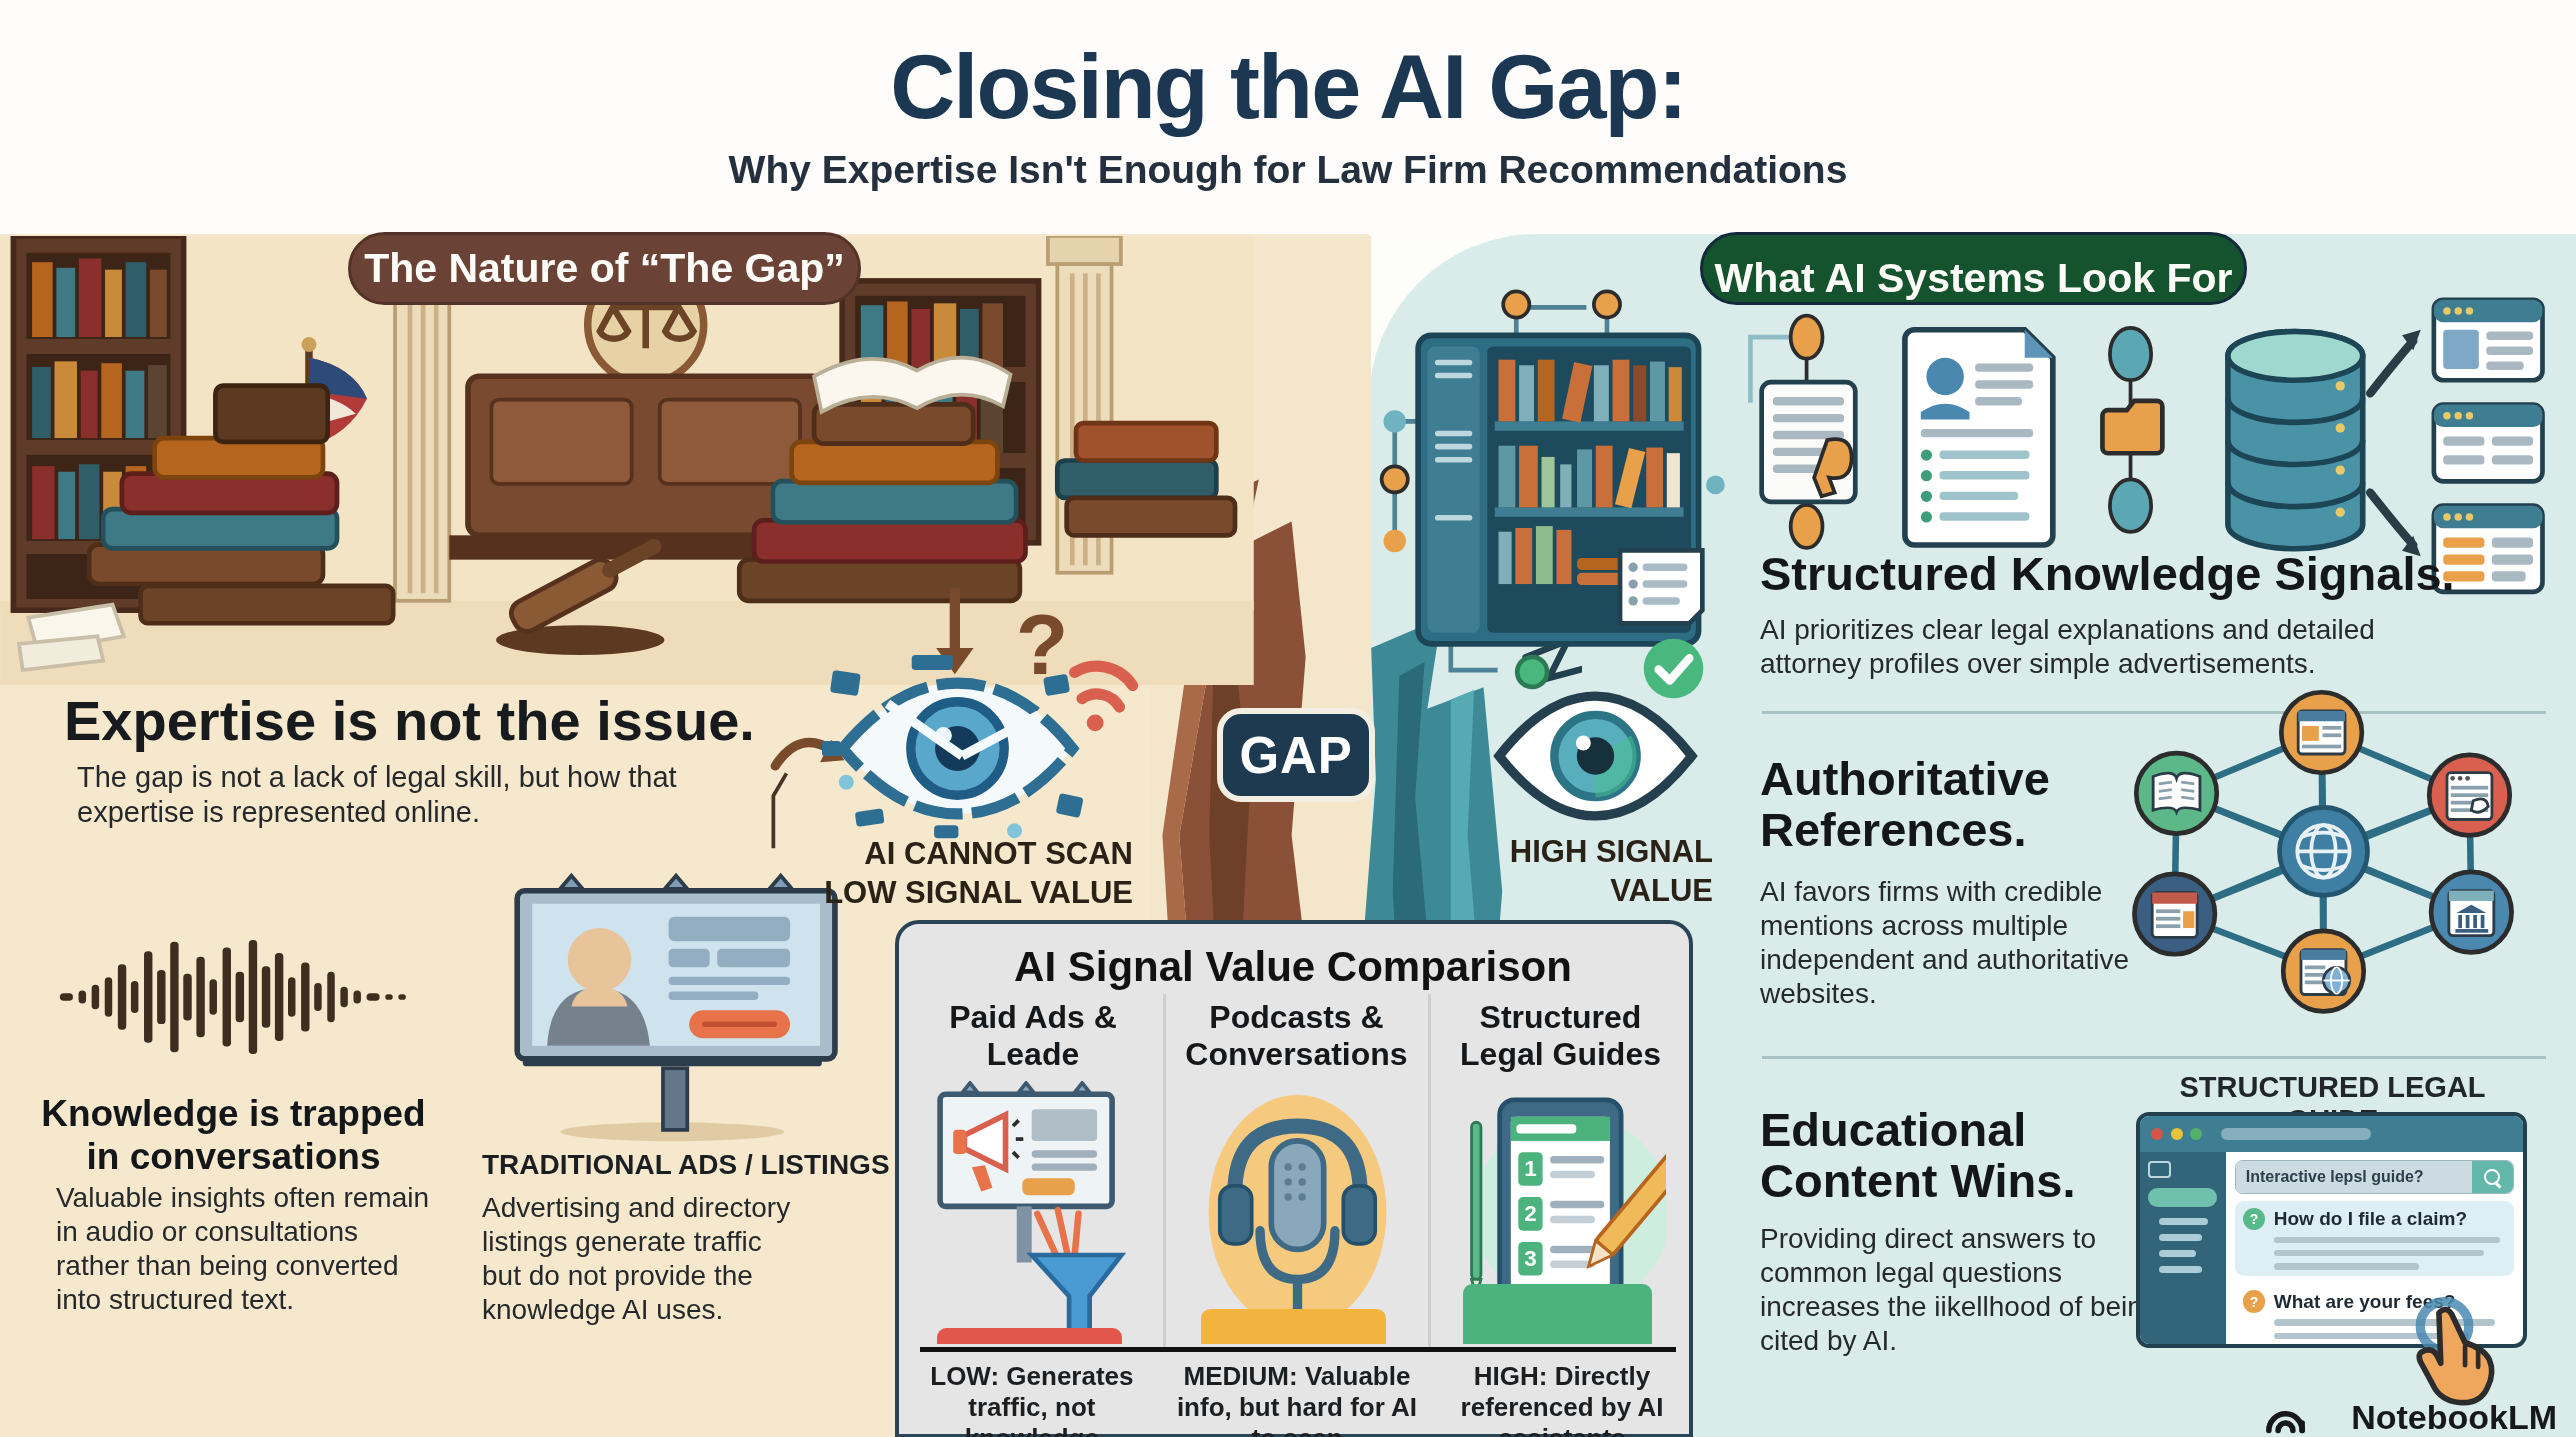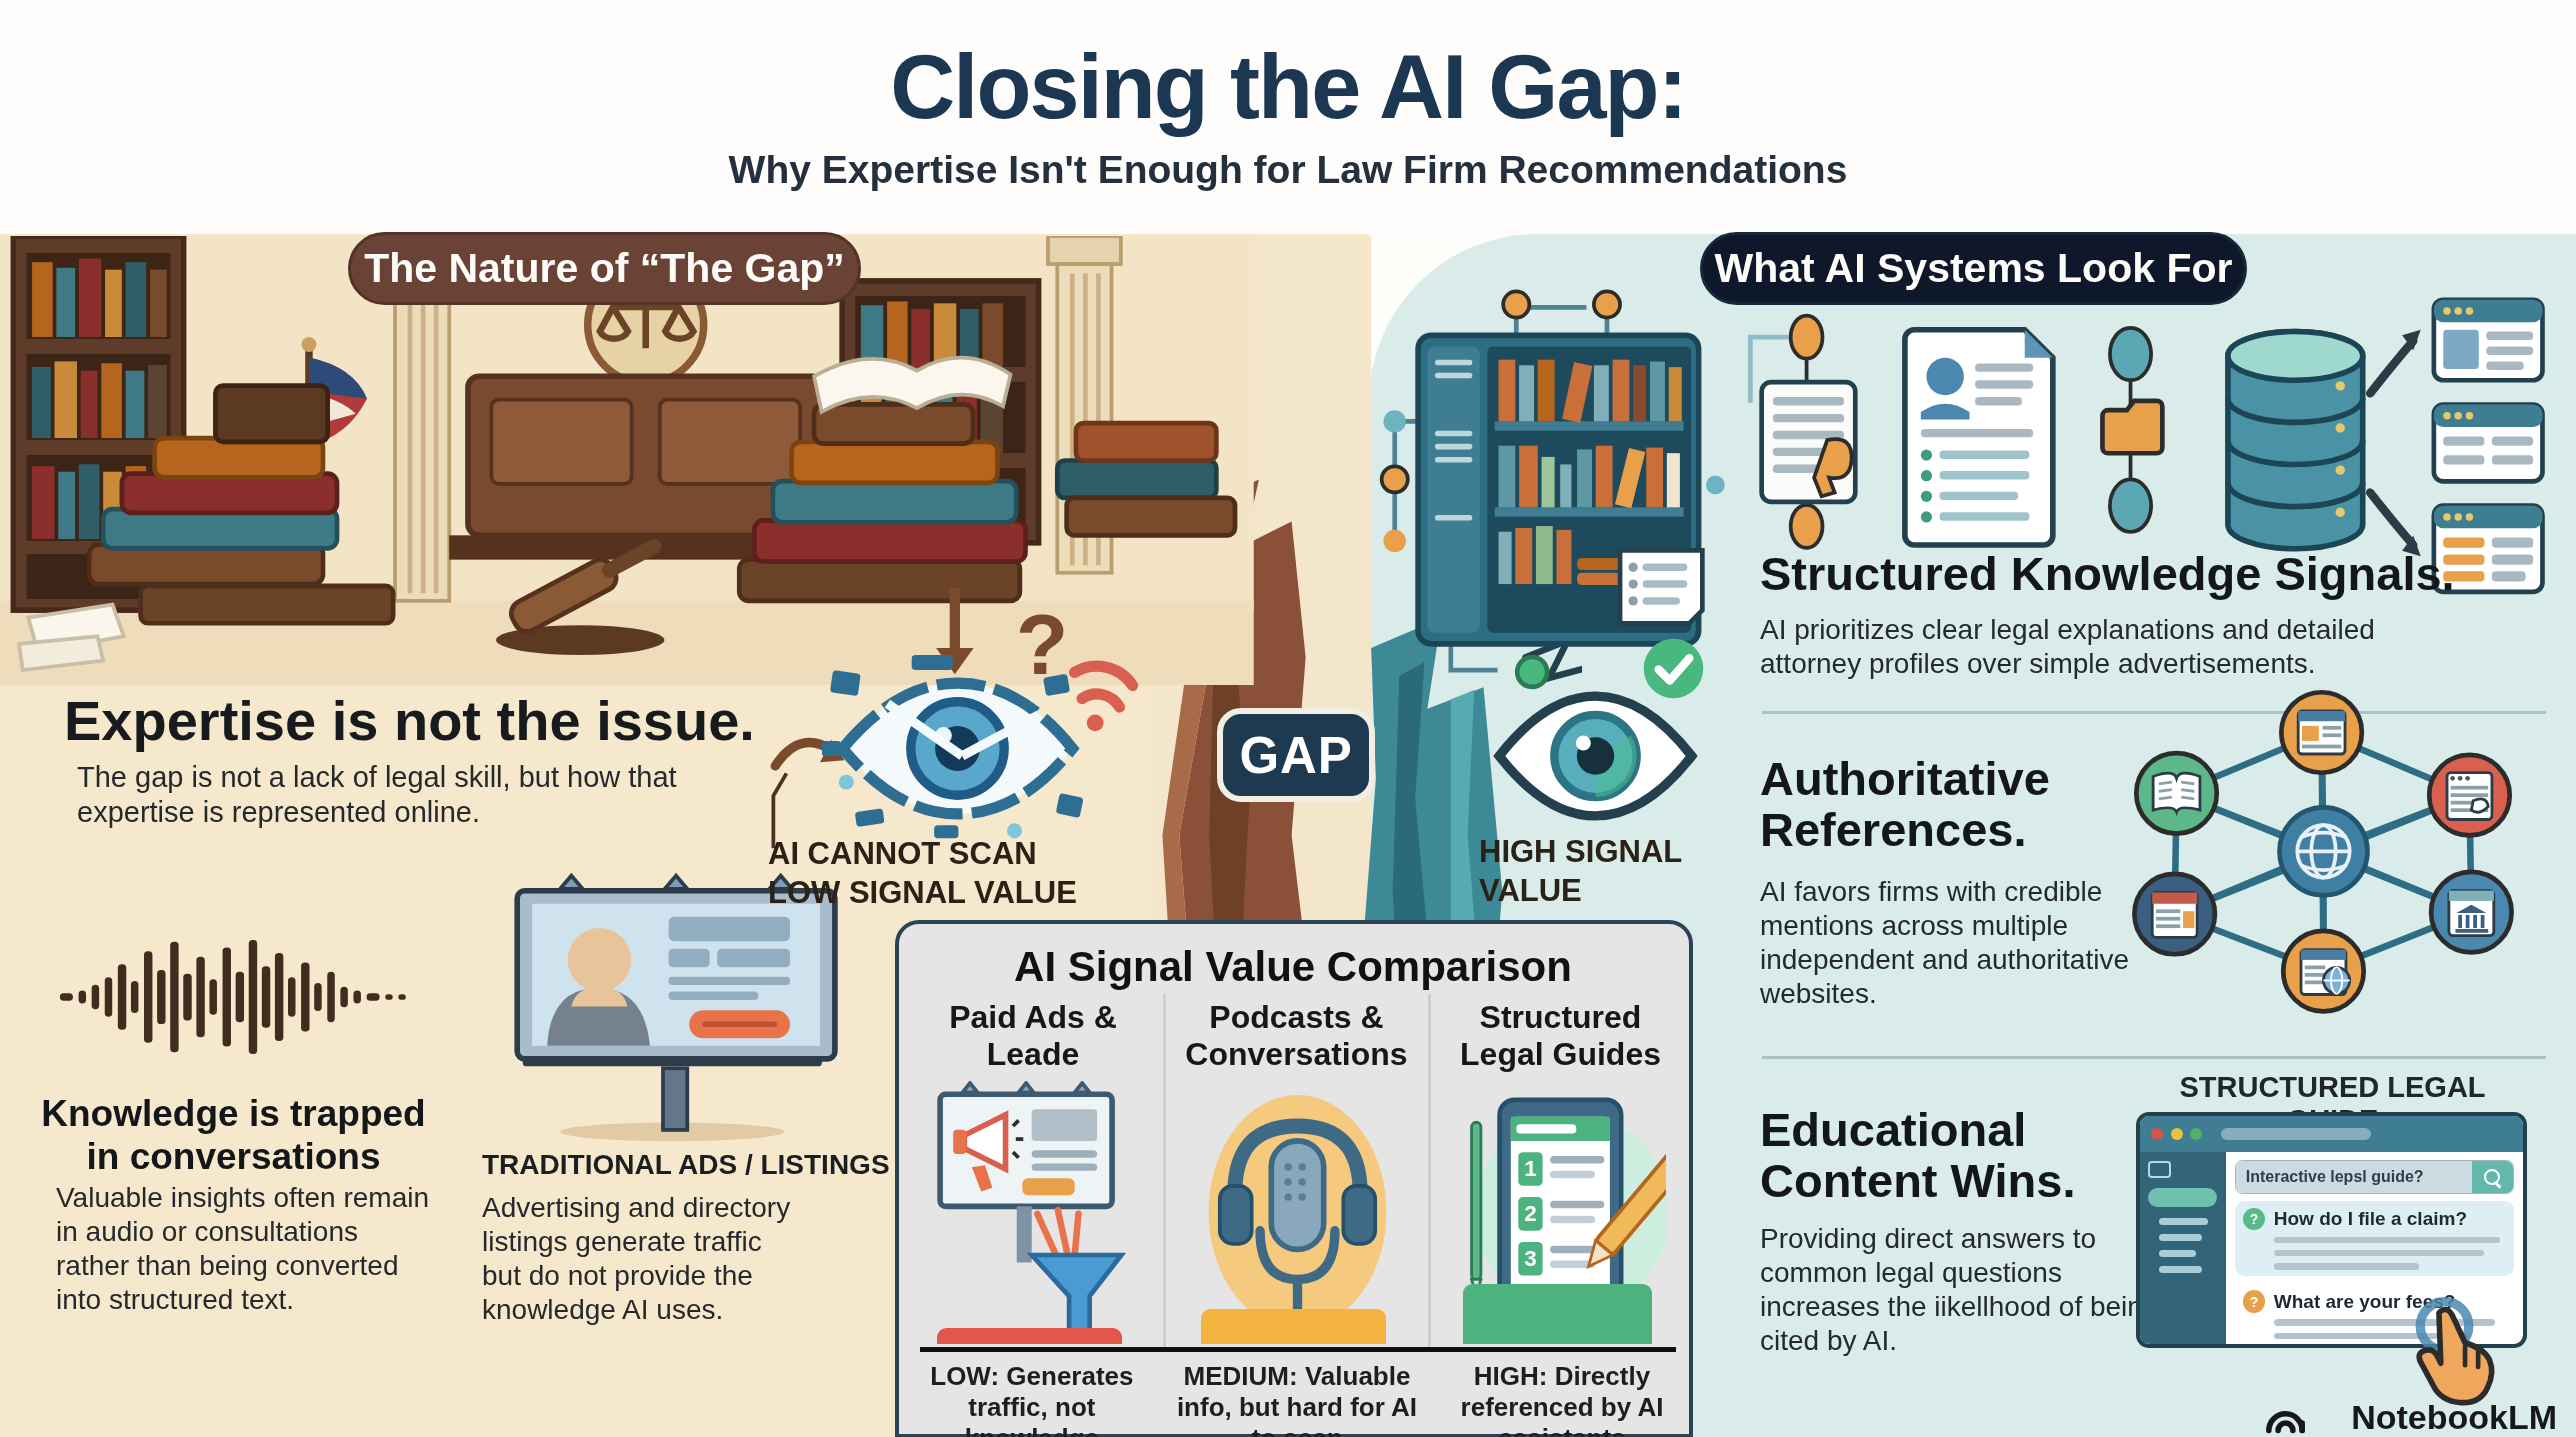--- a/index.html
+++ b/index.html
@@ -11,26 +11,26 @@
   .bg-right{left:1369px;top:234px;width:1208px;height:1204px;background:#d9ecea;border-top-left-radius:168px;}
   .bg-top{left:0;top:0;width:2576px;height:236px;background:#fefdfb;}
   
   .title{left:0;top:36px;width:2576px;text-align:center;font-size:90px;font-weight:800;
          letter-spacing:-1.9px;color:#1b3751;}
   .subtitle{left:0;top:148px;width:2576px;text-align:center;font-size:39px;font-weight:600;color:#24303d;}
   
   .badge{height:67px;border-radius:37px;display:flex;align-items:center;justify-content:center;
          color:#fdfcf8;font-weight:800;font-size:41px;z-index:9;}
   .badge-left{left:348px;top:232px;width:507px;background:#6b4336;border:3.7px solid #533228;}
-  .badge-right{left:1700px;top:232px;width:541px;background:#0f172a;border:3.7px solid #142a3c;}
+  .badge-right{left:1700px;top:232px;width:541px;background:#14532d;border:3.7px solid #142a3c;align-items:flex-end;}
   
   .h-xl{font-size:56px;font-weight:800;color:#181b1e;}
   .h-lg{font-size:47px;font-weight:800;color:#14171a;line-height:1.08;}
   .body-txt{font-size:29px;font-weight:500;color:#26292c;line-height:1.22;}
-  .cap-txt{font-size:31px;font-weight:800;color:#2a2217;text-align:left;line-height:1.25;}
+  .cap-txt{font-size:31px;font-weight:800;color:#2a2217;text-align:right;line-height:1.25;}
   .divider{height:2.8px;background:#a9c2c4;z-index:3;}
   
   .gap-sign{left:1217px;top:708px;width:146px;height:82px;background:#1e3a50;border:6.6px solid #f2eee2;
             border-radius:24px;display:flex;align-items:center;justify-content:center;
             color:#fff;font-size:51px;font-weight:800;z-index:8;letter-spacing:0.9px;}
   
   .panel{left:895px;top:920px;width:798px;height:518px;background:#e5e5e5;border:4.7px solid #2a4355;
          border-radius:24px 24px 0 0;z-index:7;box-sizing:border-box;}
   .panel-title{left:0;top:19px;width:788px;text-align:center;font-size:42px;font-weight:800;color:#111;}
   .col-head{top:75px;width:253px;text-align:center;font-size:32px;font-weight:800;color:#15181b;line-height:1.15;}

